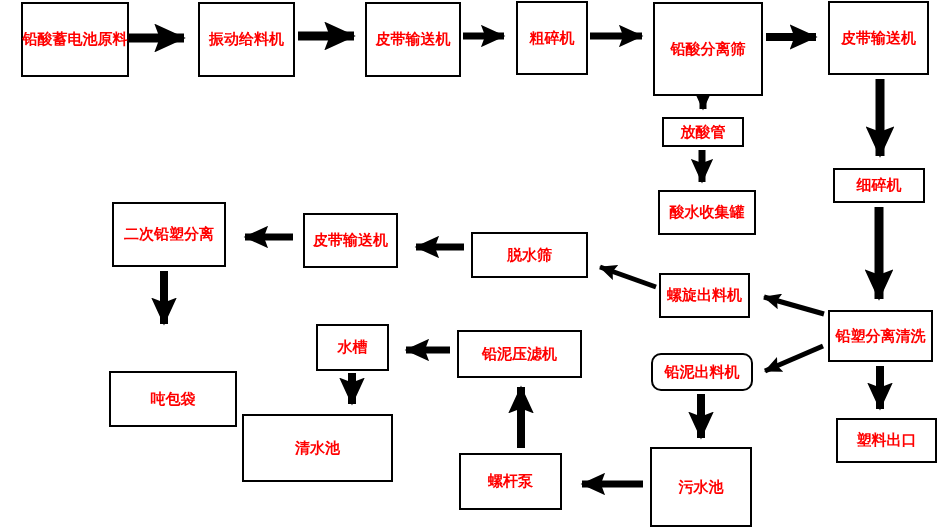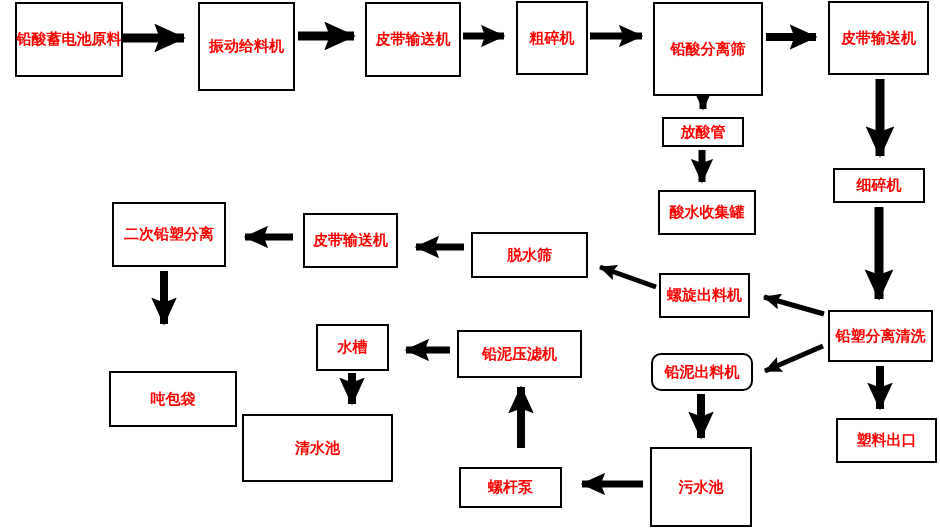--- a/index.html
+++ b/index.html
@@ -35,41 +35,41 @@
     font-weight: bold;
     font-size: 15px;
     line-height: 1;
     display: flex;
     align-items: center;
     justify-content: center;
     text-align: center;
     white-space: nowrap;
   }
   
-  #n0  { left:   15px; top:   2px; width: 108px; height: 75px; }
-  #n1  { left: 198px; top:   2px; width:  97px; height: 89px; }
+  #n0  { left:   21px; top:   2px; width: 108px; height: 75px; }
+  #n1  { left: 198px; top:   2px; width:  97px; height: 75px; }
   #n2  { left: 365px; top:   2px; width:  96px; height: 75px; }
   #n3  { left: 516px; top:   1px; width:  72px; height: 74px; }
   #n4  { left: 653px; top:   2px; width: 110px; height: 94px; }
   #n5  { left: 828px; top:   1px; width: 101px; height: 74px; }
   #n6  { left: 662px; top: 117px; width:  82px; height: 30px; }
   #n7  { left: 658px; top: 190px; width:  98px; height: 45px; }
   #n8  { left: 833px; top: 168px; width:  92px; height: 35px; }
   #n9  { left: 828px; top: 310px; width: 105px; height: 52px; }
   #n10 { left: 836px; top: 418px; width: 101px; height: 45px; }
   #n11 { left: 112px; top: 202px; width: 114px; height: 65px; }
   #n12 { left: 303px; top: 213px; width:  95px; height: 55px; }
   #n13 { left: 471px; top: 232px; width: 117px; height: 46px; }
   #n14 { left: 659px; top: 273px; width:  91px; height: 45px; }
   #n15 { left: 651px; top: 353px; width: 102px; height: 38px; border-radius: 10px; }
   #n16 { left: 109px; top: 333px; width: 128px; height: 56px; margin-top: 38px; }
   #n17 { left: 316px; top: 324px; width:  73px; height: 47px; }
   #n18 { left: 457px; top: 330px; width: 125px; height: 48px; text-align: center; }
   #n19 { left: 242px; top: 414px; width: 151px; height: 68px; }
-  #n20 { left: 459px; top: 467px; width: 103px; height: 41px; }
+  #n20 { left: 459px; top: 453px; width: 103px; height: 57px; }
   #n21 { left: 650px; top: 447px; width: 102px; height: 80px; }
 </style>
 </head>
 <body>
 
 <div class="canvas">
 
   <svg class="arrows" width="940" height="529" viewBox="0 0 940 529" xmlns="http://www.w3.org/2000/svg">
     <defs>
       <marker id="ah" markerWidth="3.6" markerHeight="3.2" refX="3.3" refY="1.6" orient="auto" markerUnits="strokeWidth">

